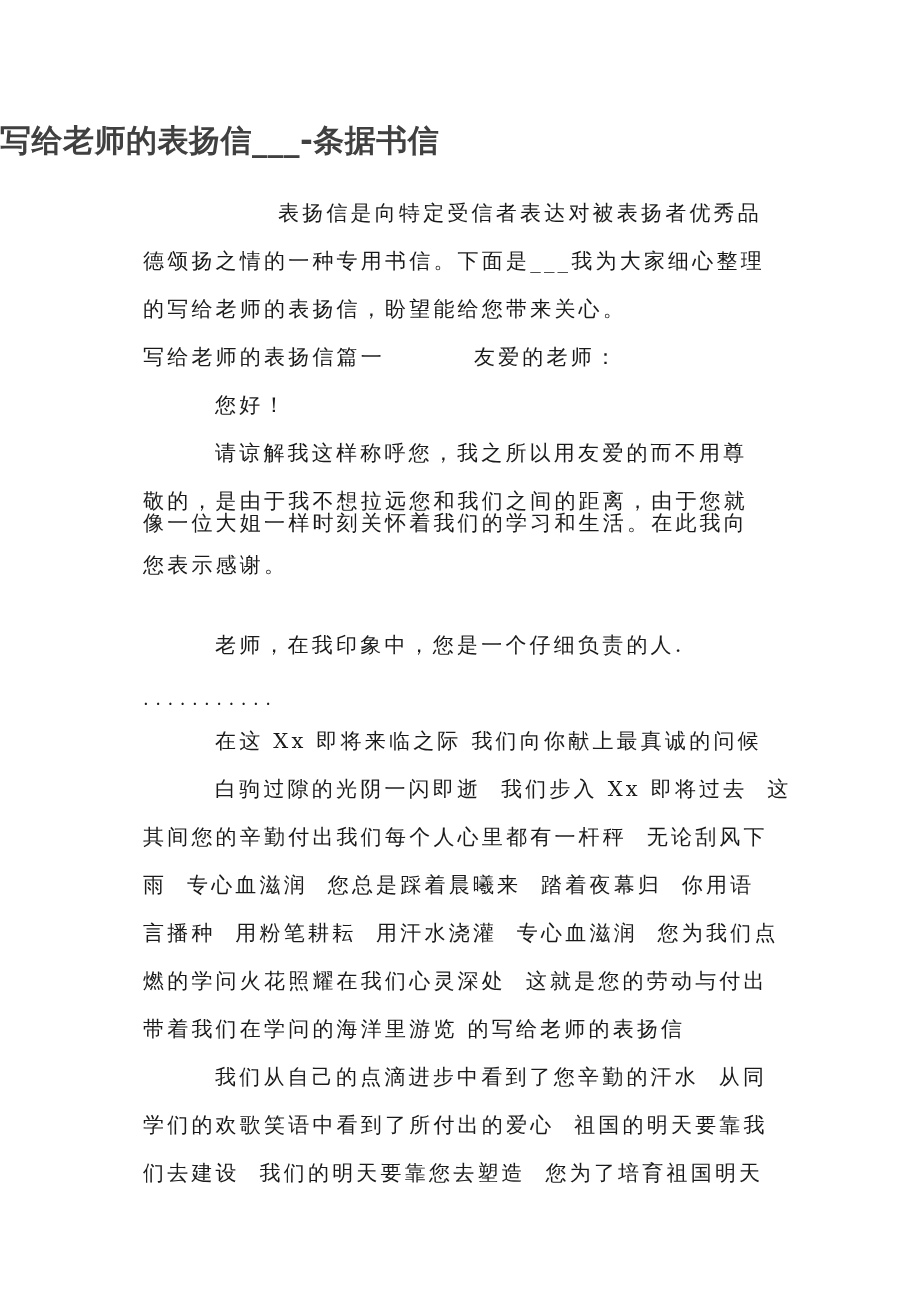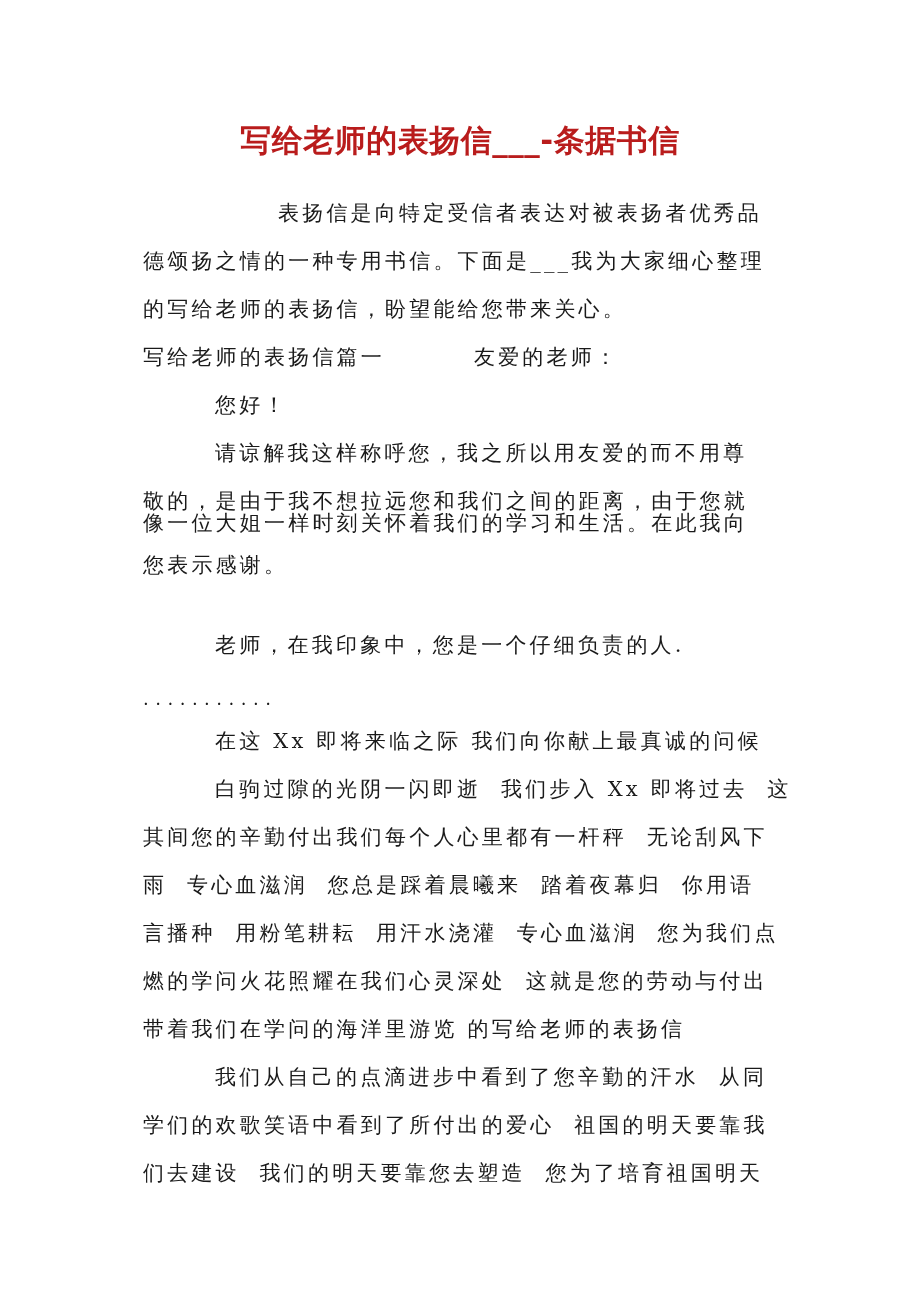--- a/index.html
+++ b/index.html
@@ -20,27 +20,27 @@
       top: 0;
       width: 920px;
       height: 1302px;
       background: #ffffff;
     }
     .title {
       position: absolute;
       left: 0;
       top: 118px;
       width: 920px;
-      text-align: center;
+      text-align: left;
       font-family: "DejaVu Sans", sans-serif;
       font-weight: bold;
       font-size: 31px;
       line-height: 44px;
       letter-spacing: 0.5px;
-      color: #b91c1c;
+      color: #404040;
     }
     .line {
       position: absolute;
       left: 143px;
       width: 640px;
       font-family: "DejaVu Serif", serif;
       font-size: 21px;
       line-height: 30px;
       letter-spacing: 3.2px;
       white-space: pre;

